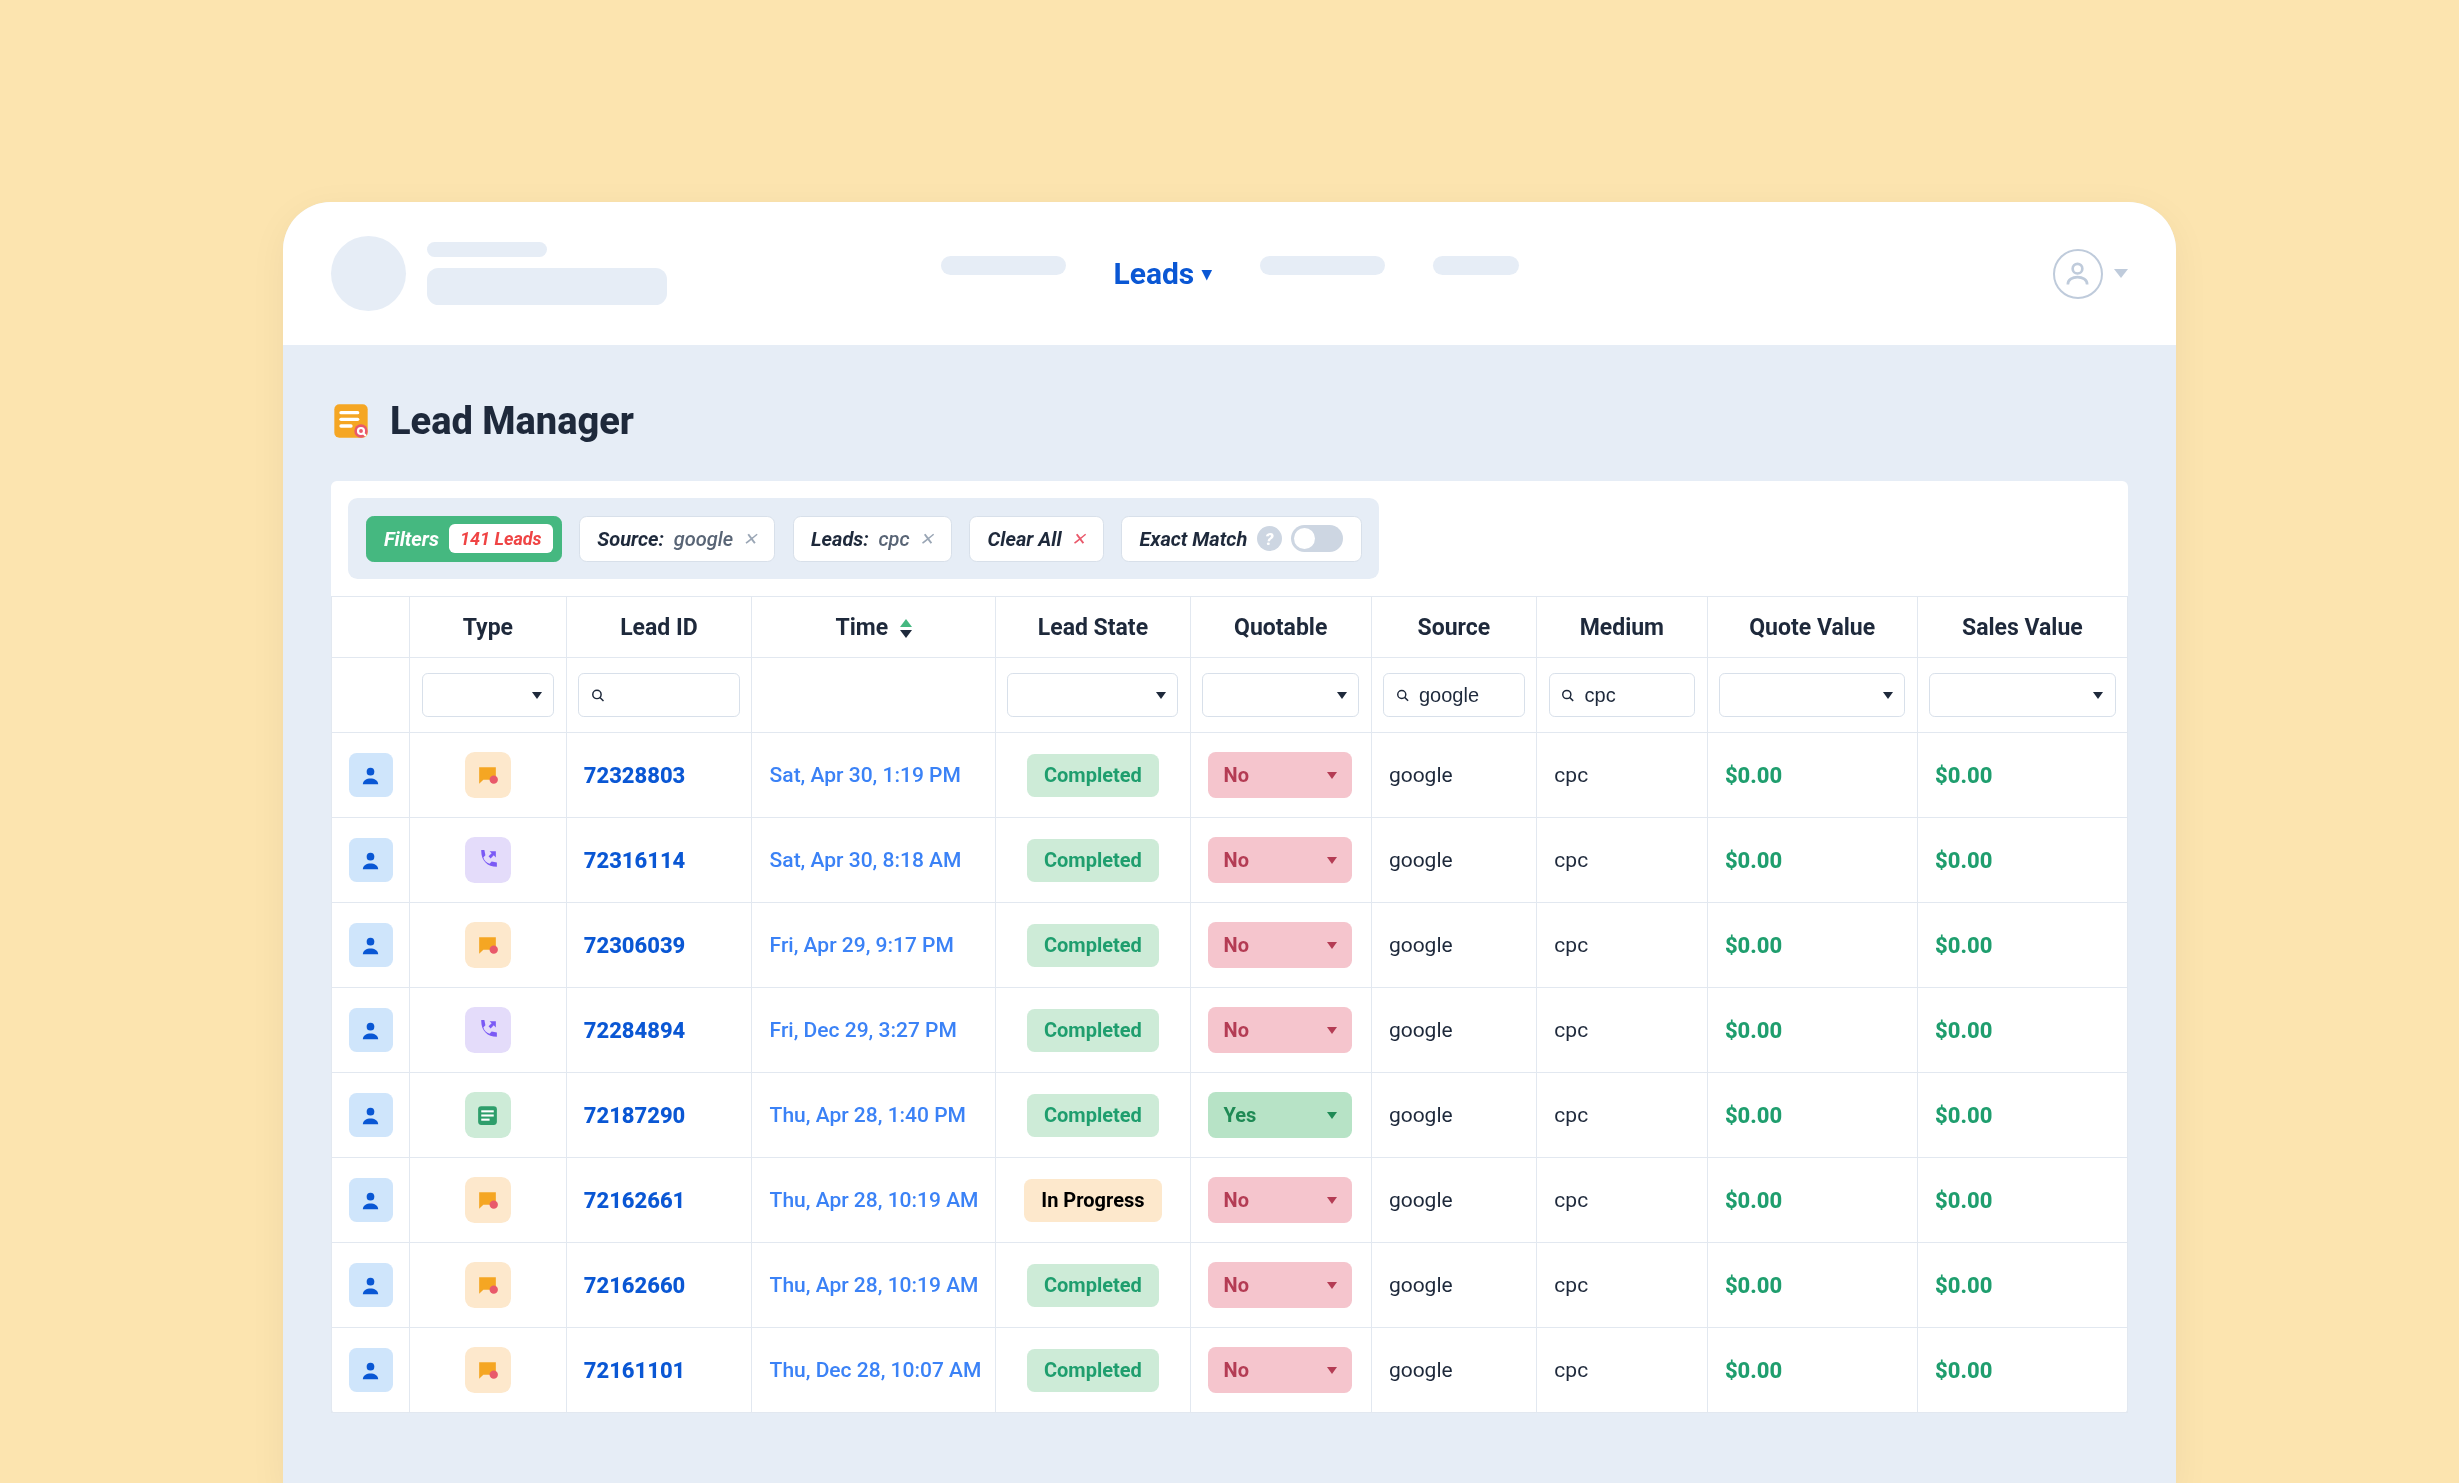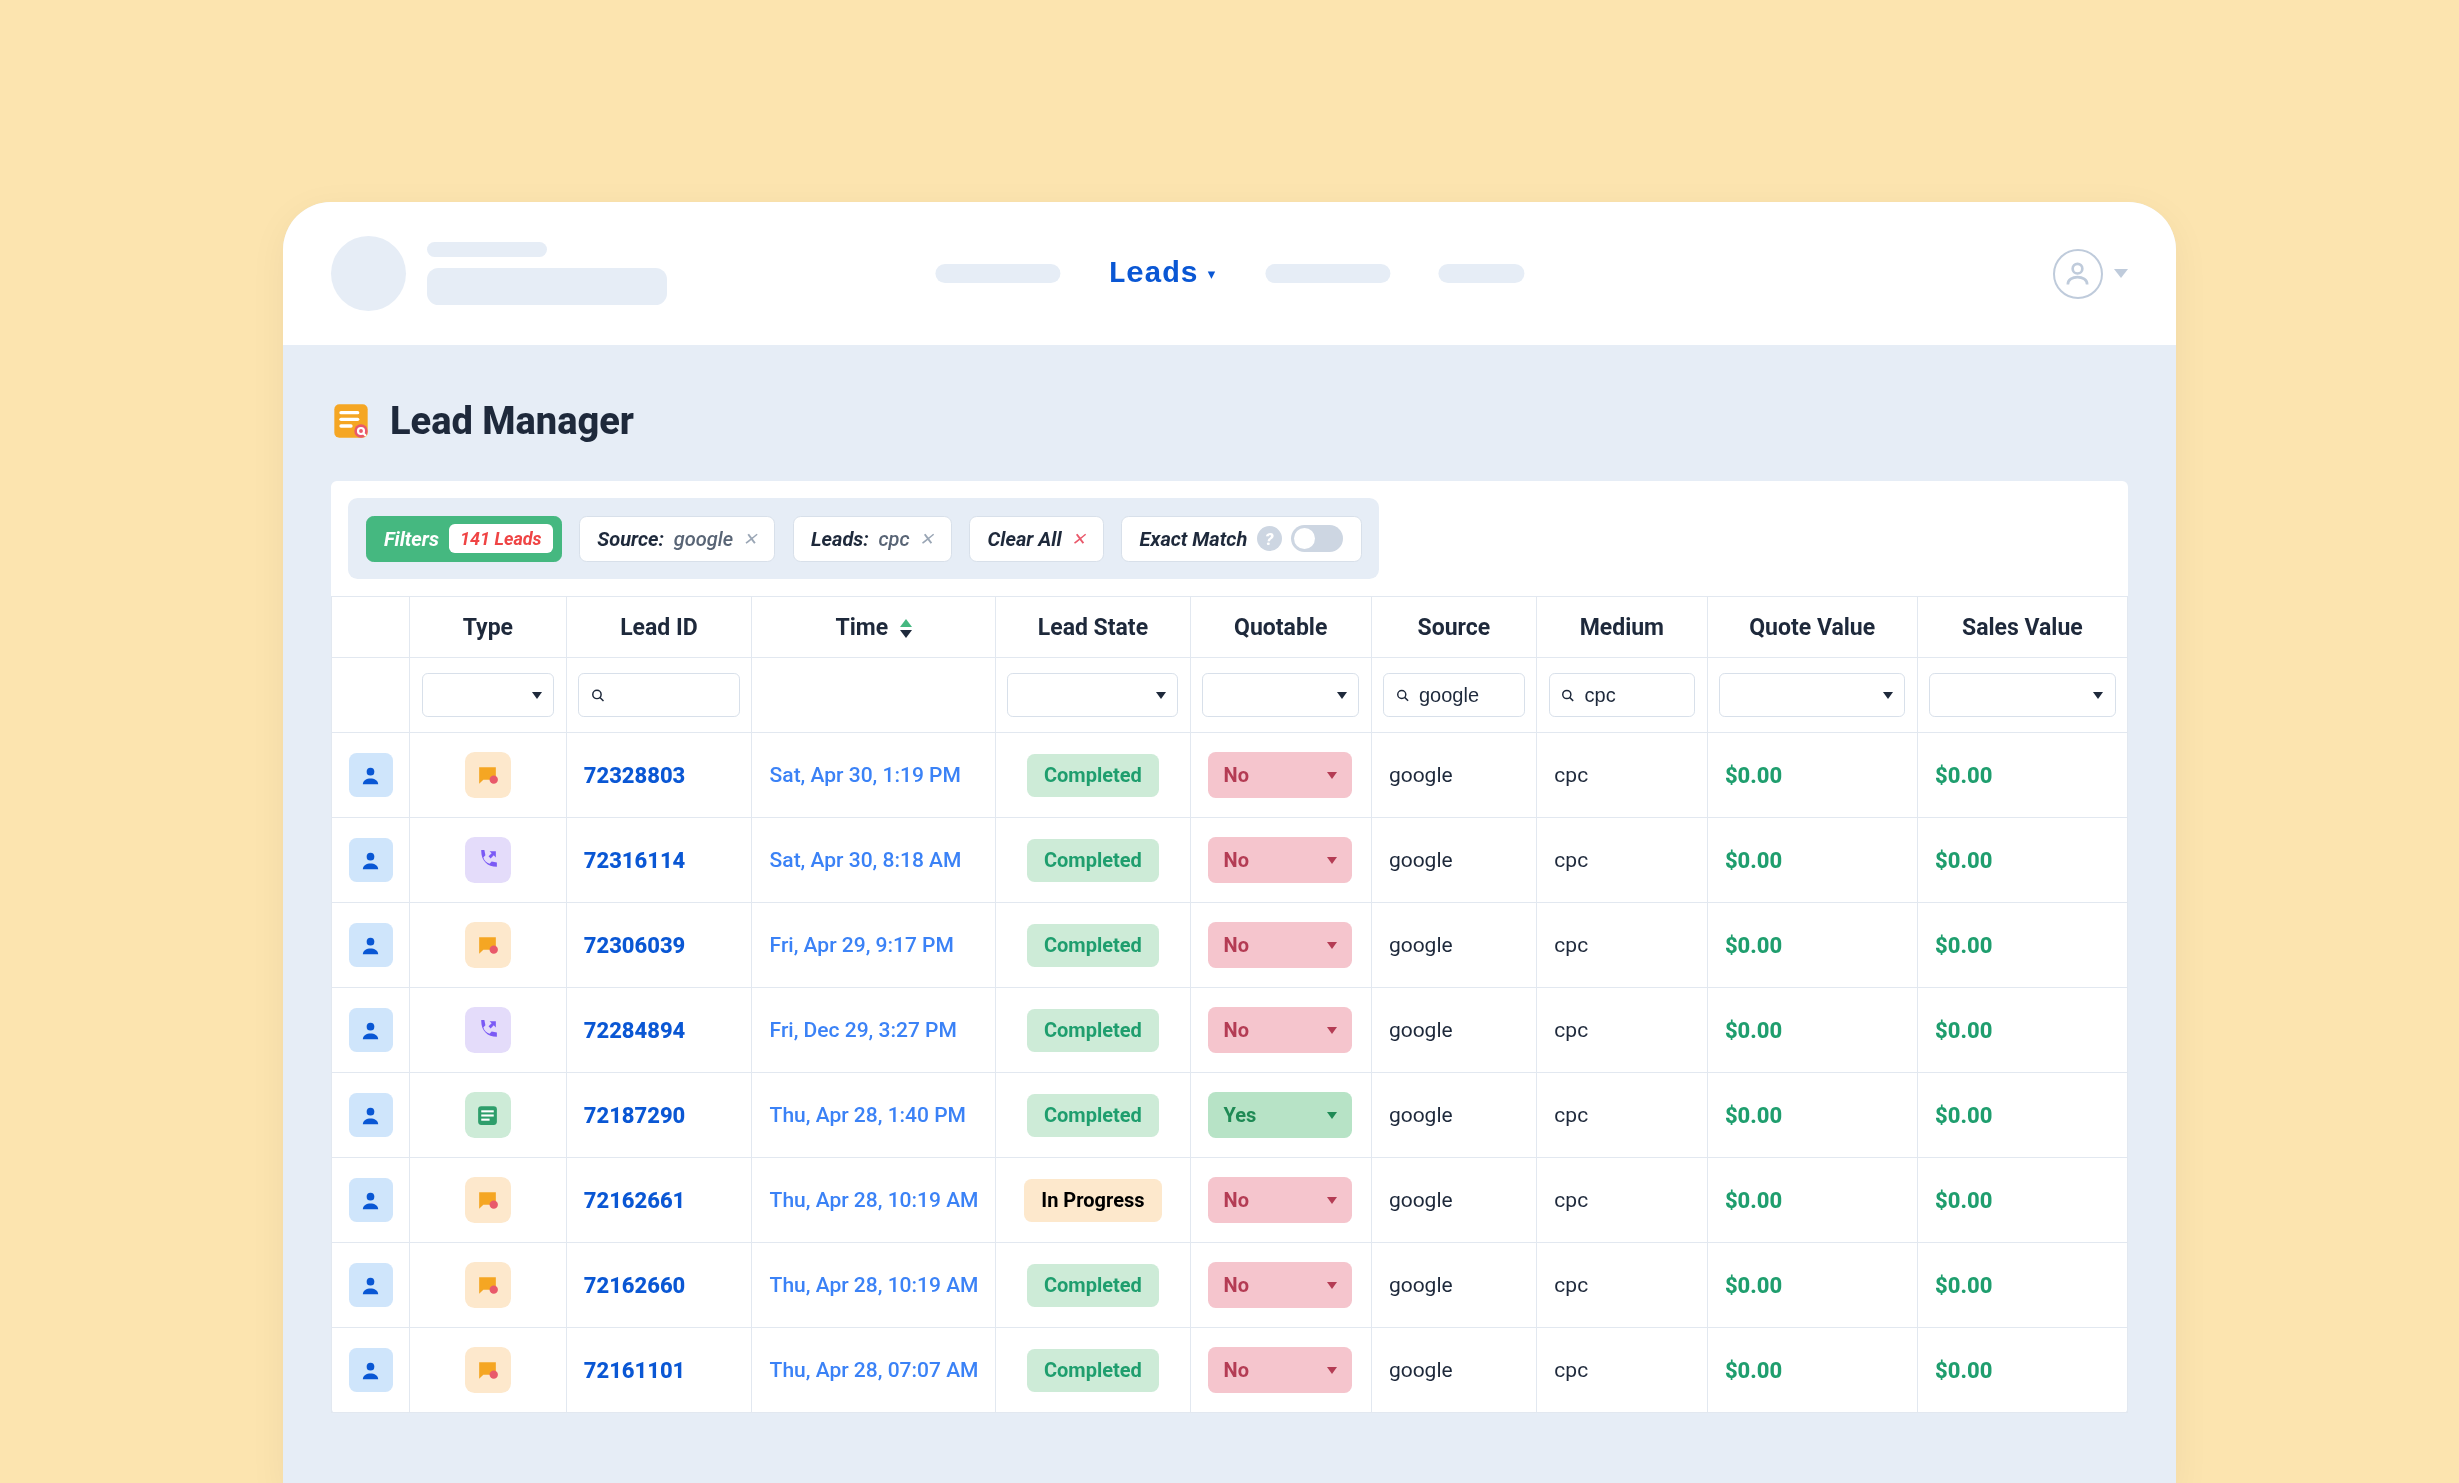--- a/index.html
+++ b/index.html
@@ -33,21 +33,21 @@
 }
 .avatar-left {
   width: 75px; height: 75px; border-radius: 50%;
   background: #e6edf6;
 }
 .title-skeleton { margin-left: 21px; }
 .sk-line1 { width: 120px; height: 15.4px; background: #e6edf6; border-radius: 7.7px; margin-bottom: 11.5px; }
 .sk-line2 { width: 240px; height: 37px; background: #e6edf6; border-radius: 11.5px; }
 .nav-center {
   position: absolute; left: 50%; transform: translateX(-50%);
-  display: flex; align-items: center; gap: 48px; font-family: Liberation Mono, monospace;
+  display: flex; gap: 48px;
 }
 .nav-pill { width: 125px; height: 19px; background: #e6edf6; border-radius: 9.6px; }
 .nav-pill.small { width: 86px; }
 .nav-leads {
   font-size: 30px; font-weight: 700; color: #0a57d4;
   display: flex; align-items: center; gap: 7.7px;
 }
 .nav-leads .caret { font-size: 19px; }
 .user-right {
   margin-left: auto; display: flex; align-items: center; gap: 11.5px;
@@ -548,21 +548,21 @@
                   <path d="M4 21c0-4 4-6 8-6s8 2 8 6z"></path>
                 </svg>
               </span></td>
             <td class="center"><span class="type-badge type-chat">
                 <svg viewBox="0 0 24 24" width="25" height="25">
                   <path fill="#f5a623" d="M4 4h16v12H8l-4 4z"></path>
                   <circle cx="18" cy="16" r="4" fill="#e9596b"></circle>
                 </svg>
               </span></td>
             <td><a class="lead-id">72161101</a></td>
-            <td><span class="time-txt">Thu, Apr 28, 07:07 AM</span></td>
+            <td><span class="time-txt">Thu, Dec 28, 10:07 AM</span></td>
             <td class="center"><span class="state-badge state-completed">Completed</span></td>
             <td>
               <div class="quot-sel quot-no">
                 <span>No</span>
                 <span class="caret-dn"></span>
               </div>
             </td>
             <td><span class="muted">google</span></td>
             <td><span class="muted">cpc</span></td>
             <td><span class="money">$0.00</span></td>

